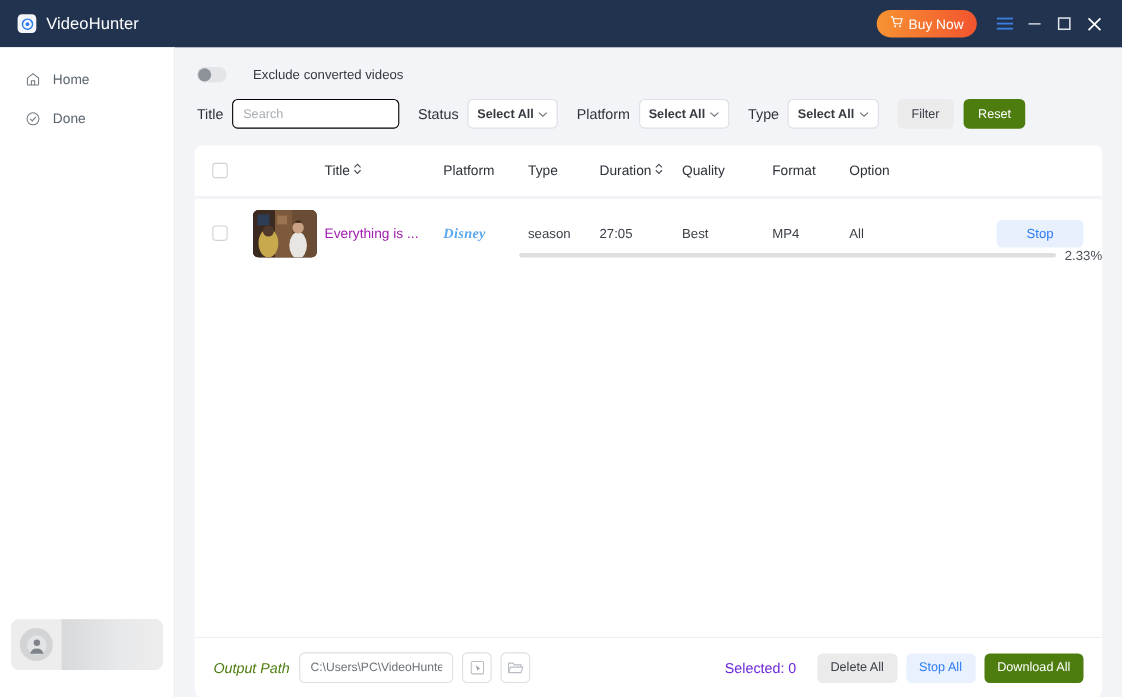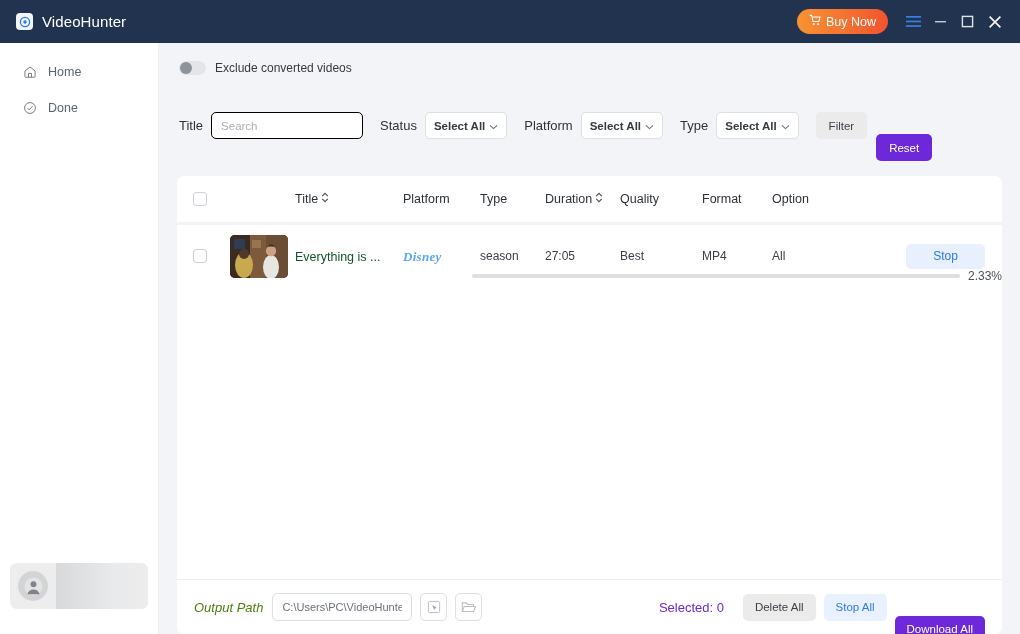--- a/index.html
+++ b/index.html
@@ -64,21 +64,21 @@
     display: flex; align-items: center; justify-content: center; flex: 0 0 30px;
   }
   .profile-skeleton {
     flex: 1; height: 46px; border-radius: 0 7px 7px 0;
     background: linear-gradient(90deg, #d8d9db 0%, #e8e9ea 60%, #ededee 100%);
   }
 
   
   .main { flex: 1; min-width: 0; display: flex; flex-direction: column; padding: 0 18px 0 18px; }
 
-  .toggle-row { display: flex; align-items: center; gap: 9px; padding: 18px 2px 0 2px; }
+  .toggle-row { display: flex; align-items: center; gap: 24px; padding: 18px 2px 0 2px; }
   .toggle {
     width: 27px; height: 14px; border-radius: 7px; background: #e3e5e8;
     position: relative; cursor: pointer; flex: 0 0 27px;
   }
   .toggle .knob {
     position: absolute; top: 1px; left: 1px; width: 12px; height: 12px;
     border-radius: 50%; background: #8d9399;
   }
   .toggle-label { font-size: 12px; color: #343a40; }
 
@@ -94,21 +94,21 @@
   .select {
     height: 27px; border: 1px solid #dcdfe4; border-radius: 5px; background: #fff;
     display: flex; align-items: center; gap: 4px; padding: 0 8px;
     font-size: 11.5px; color: #343a40; cursor: pointer; white-space: nowrap; font-weight: bold;
   }
   .btn-sm {
     height: 27px; padding: 0 13px; border-radius: 5px; border: none;
     font-size: 11.5px; cursor: pointer; font-family: "Liberation Sans", sans-serif;
   }
   .btn-gray { background: #ebebec; color: #3b4048; }
-  .btn-blue { background: #6d28d9; color: #fff; margin-top: 44px; }
+  .btn-blue { background: #4d7c0f; color: #fff; }
 
   
   .table-head {
     margin-top: 15px; background: #fff; border-radius: 7px 7px 0 0;
     height: 46px; display: flex; align-items: center; flex: 0 0 46px;
   }
   .table-body {
     background: #fff; border-radius: 0 0 0 0; flex: 1; min-height: 0;
     margin-top: 3px; position: relative; overflow: hidden;
   }
@@ -129,21 +129,21 @@
 
   .hd { font-size: 12.5px; color: #2d3239; display: flex; align-items: center; gap: 3px; }
   .checkbox {
     width: 14px; height: 14px; border: 1px solid #cfd3d8; border-radius: 3px; background: #fff;
     cursor: pointer;
   }
   .thumb {
     width: 58px; height: 43px; border-radius: 5px; overflow: hidden;
     background: #4a3125; position: relative;
   }
-  .row-title { font-size: 12.5px; color: #14532d; white-space: nowrap; }
+  .row-title { font-size: 12.5px; color: #a21caf; white-space: nowrap; }
   .btn-stop {
     width: 79px; height: 25px; border-radius: 5px; border: none;
     background: #e8f0fe; color: #2b7bf3; font-size: 12px; cursor: pointer;
     font-family: "Liberation Sans", sans-serif;
   }
   .progress-wrap {
     position: absolute; left: 295px; right: 0; top: 44px;
     display: flex; align-items: center; gap: 8px;
   }
   .track { width: 545px; height: 4px; border-radius: 2px; background: #dedfe1; }

